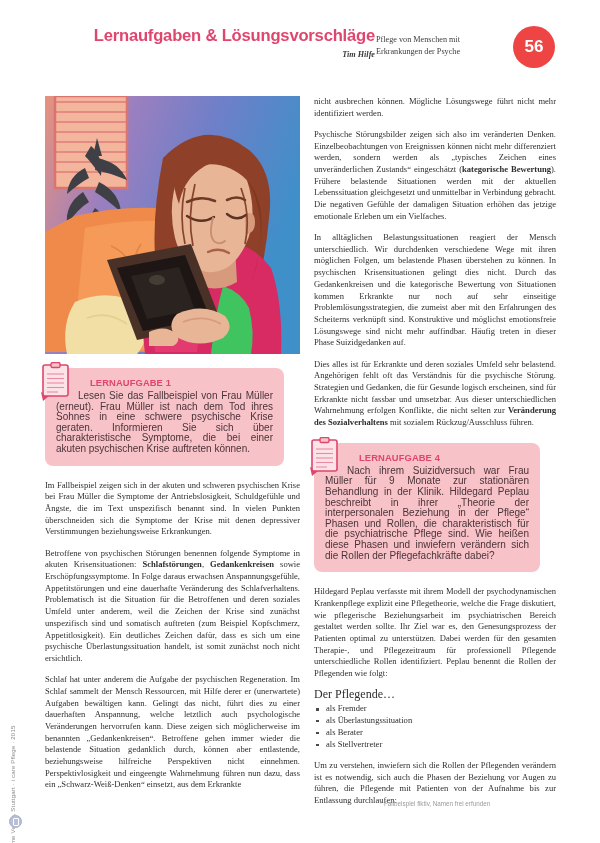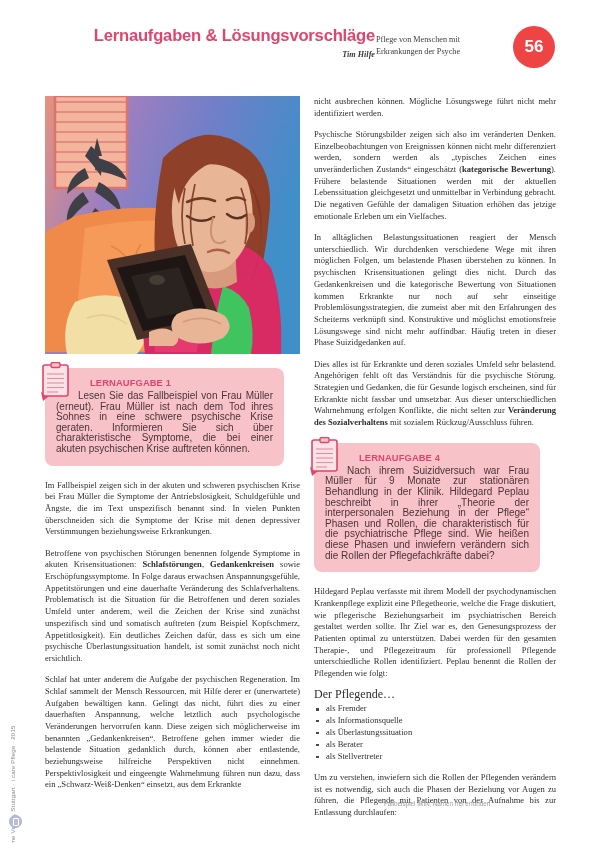--- a/index.html
+++ b/index.html
@@ -399,21 +399,20 @@
       </svg>
       <div class="task-title">LERNAUFGABE 4</div>
       <div class="task-body">Nach ihrem Suizidversuch war Frau Müller für 9 Monate zur stationären Behandlung in der Klinik. Hildegard Peplau beschreibt in ihrer „Theorie der interpersonalen Beziehung in der Pflege“ Phasen und Rollen, die charakteristisch für die psychiatrische Pflege sind. Wie heißen diese Phasen und inwiefern verändern sich die Rollen der Pflegefachkräfte dabei?</div>
     </div>
 
     <p class="body">Hildegard Peplau verfasste mit ihrem Modell der psychodynamischen Krankenpflege explizit eine Pflegetheorie, welche die Frage diskutiert, wie pflegerische Beziehungsarbeit im psychiatrischen Bereich gestaltet werden sollte. Ihr Ziel war es, den Genesungsprozess der Patienten optimal zu unterstützen. Dabei werden für den gesamten Therapie-, und Pflegezeitraum für professionell Pflegende unterschiedliche Rollen identifiziert. Peplau benennt die Rollen der Pflegenden wie folgt:</p>
 
     <div class="lead-in">Der Pflegende…</div>
     <ul class="roles">
       <li>als Fremder</li>
-      <li>als Informationsquelle</li>
       <li>als Überlastungssituation</li>
       <li>als Berater</li>
       <li>als Stellvertreter</li>
     </ul>
 
     <p class="body">Um zu verstehen, inwiefern sich die Rollen der Pflegenden verändern ist es notwendig, sich auch die Phasen der Beziehung vor Augen zu führen, die Pflegende mit Patienten von der Aufnahme bis zur Entlassung durchlaufen:</p>
   </div>
 
   <div class="footnote">* Fallbeispiel fiktiv, Namen frei erfunden</div>
 

